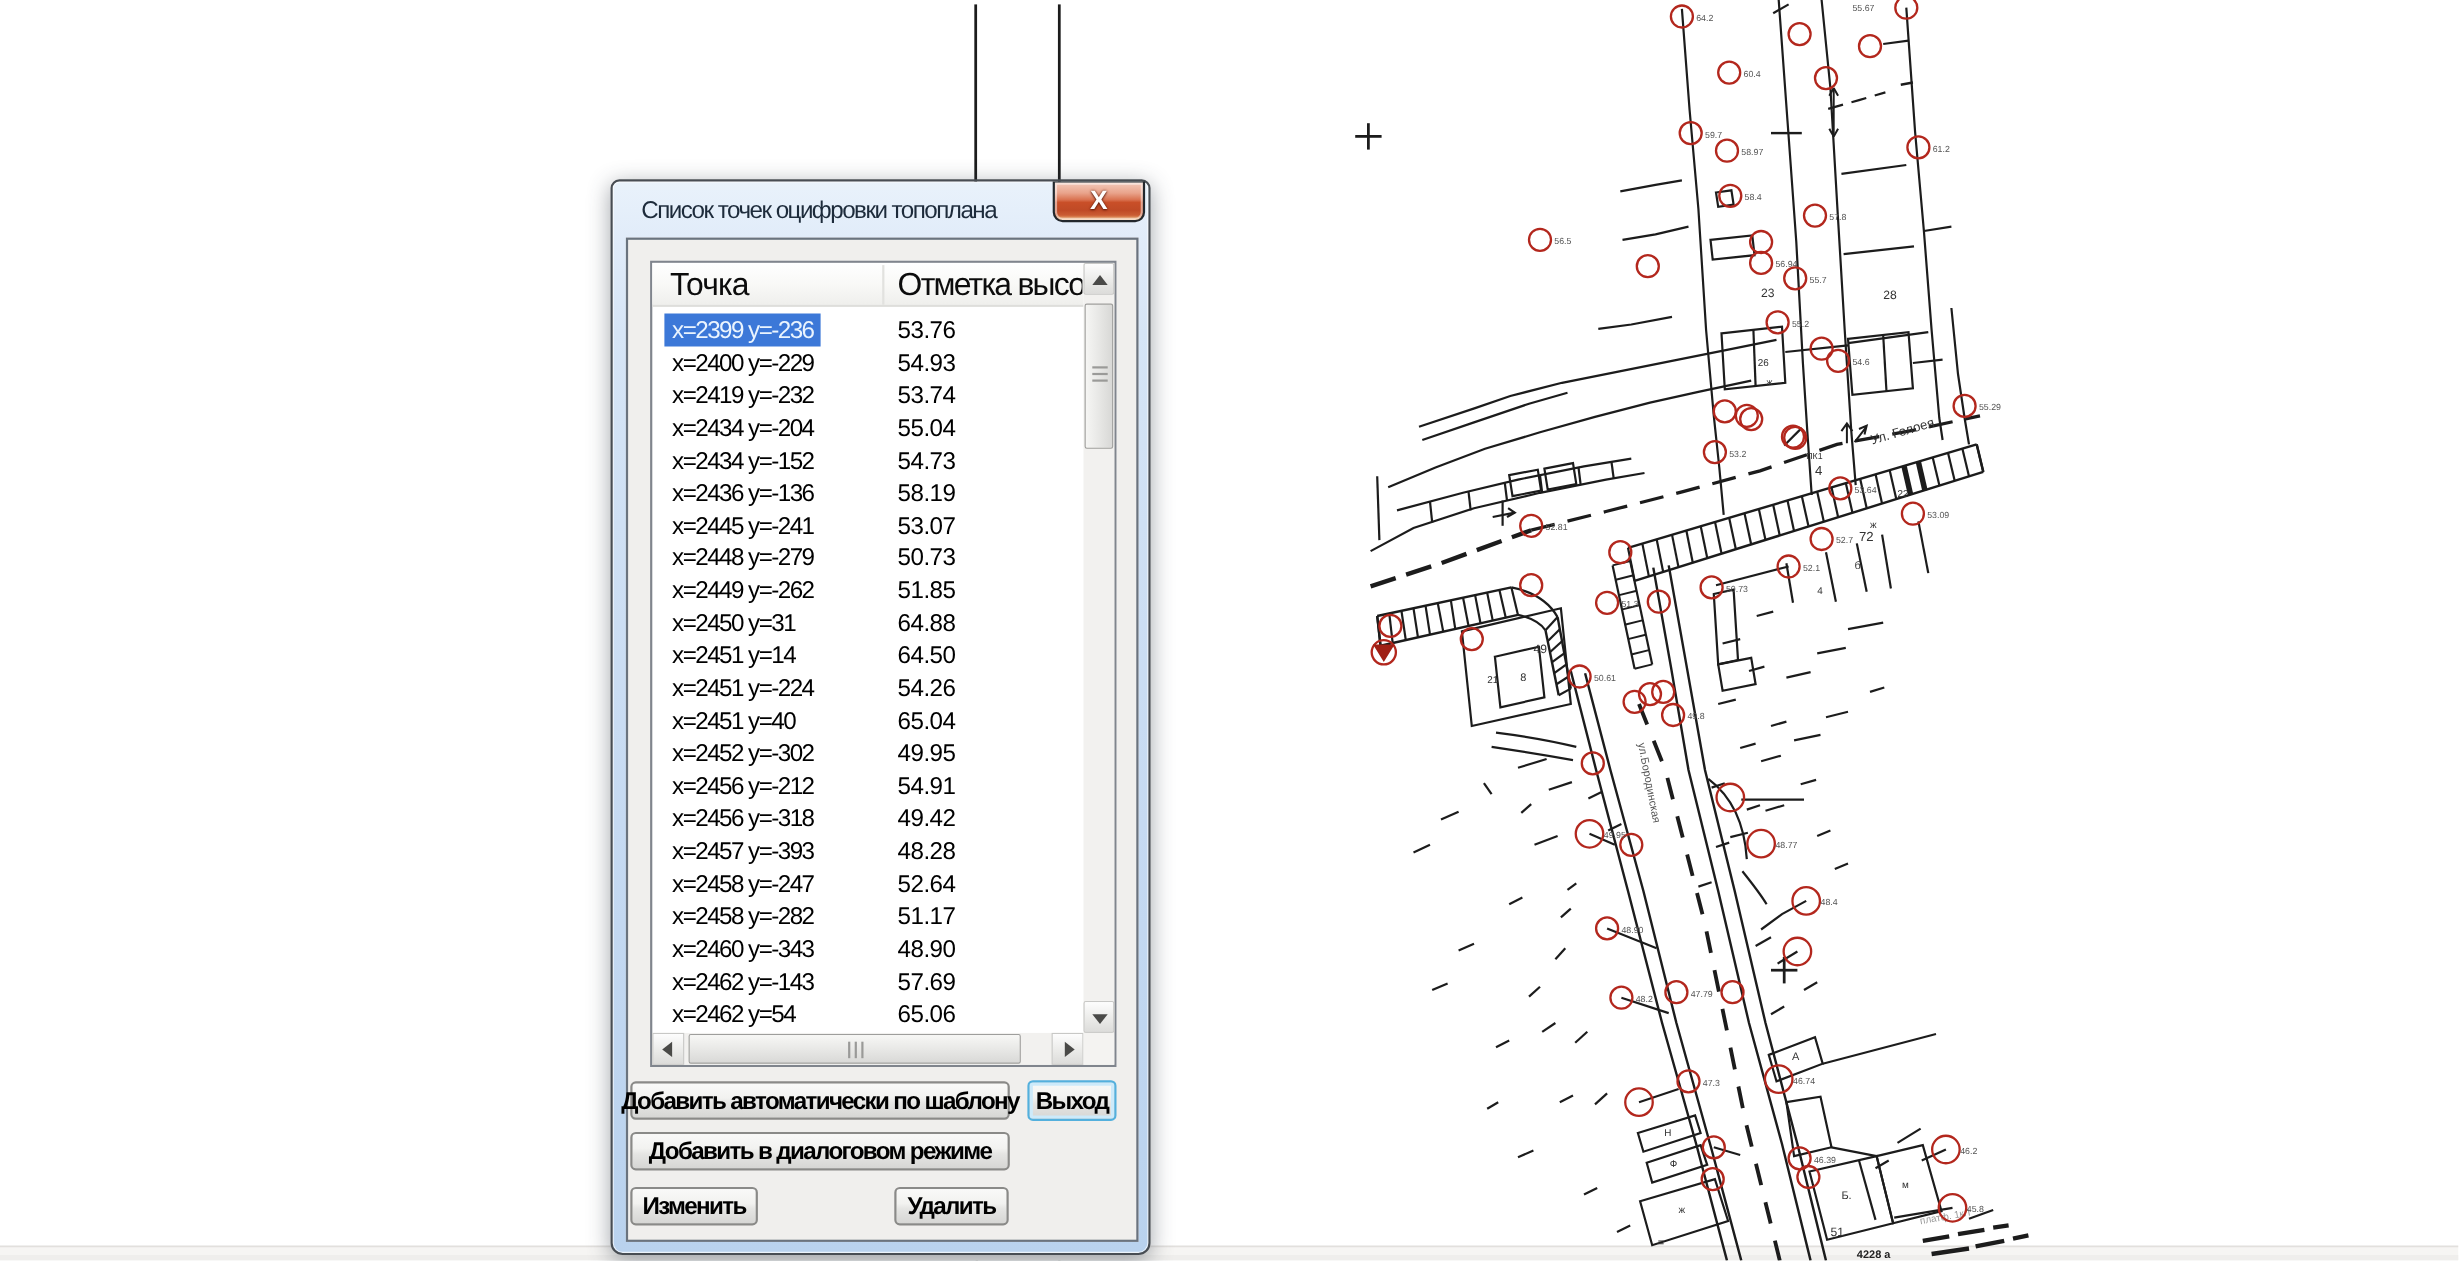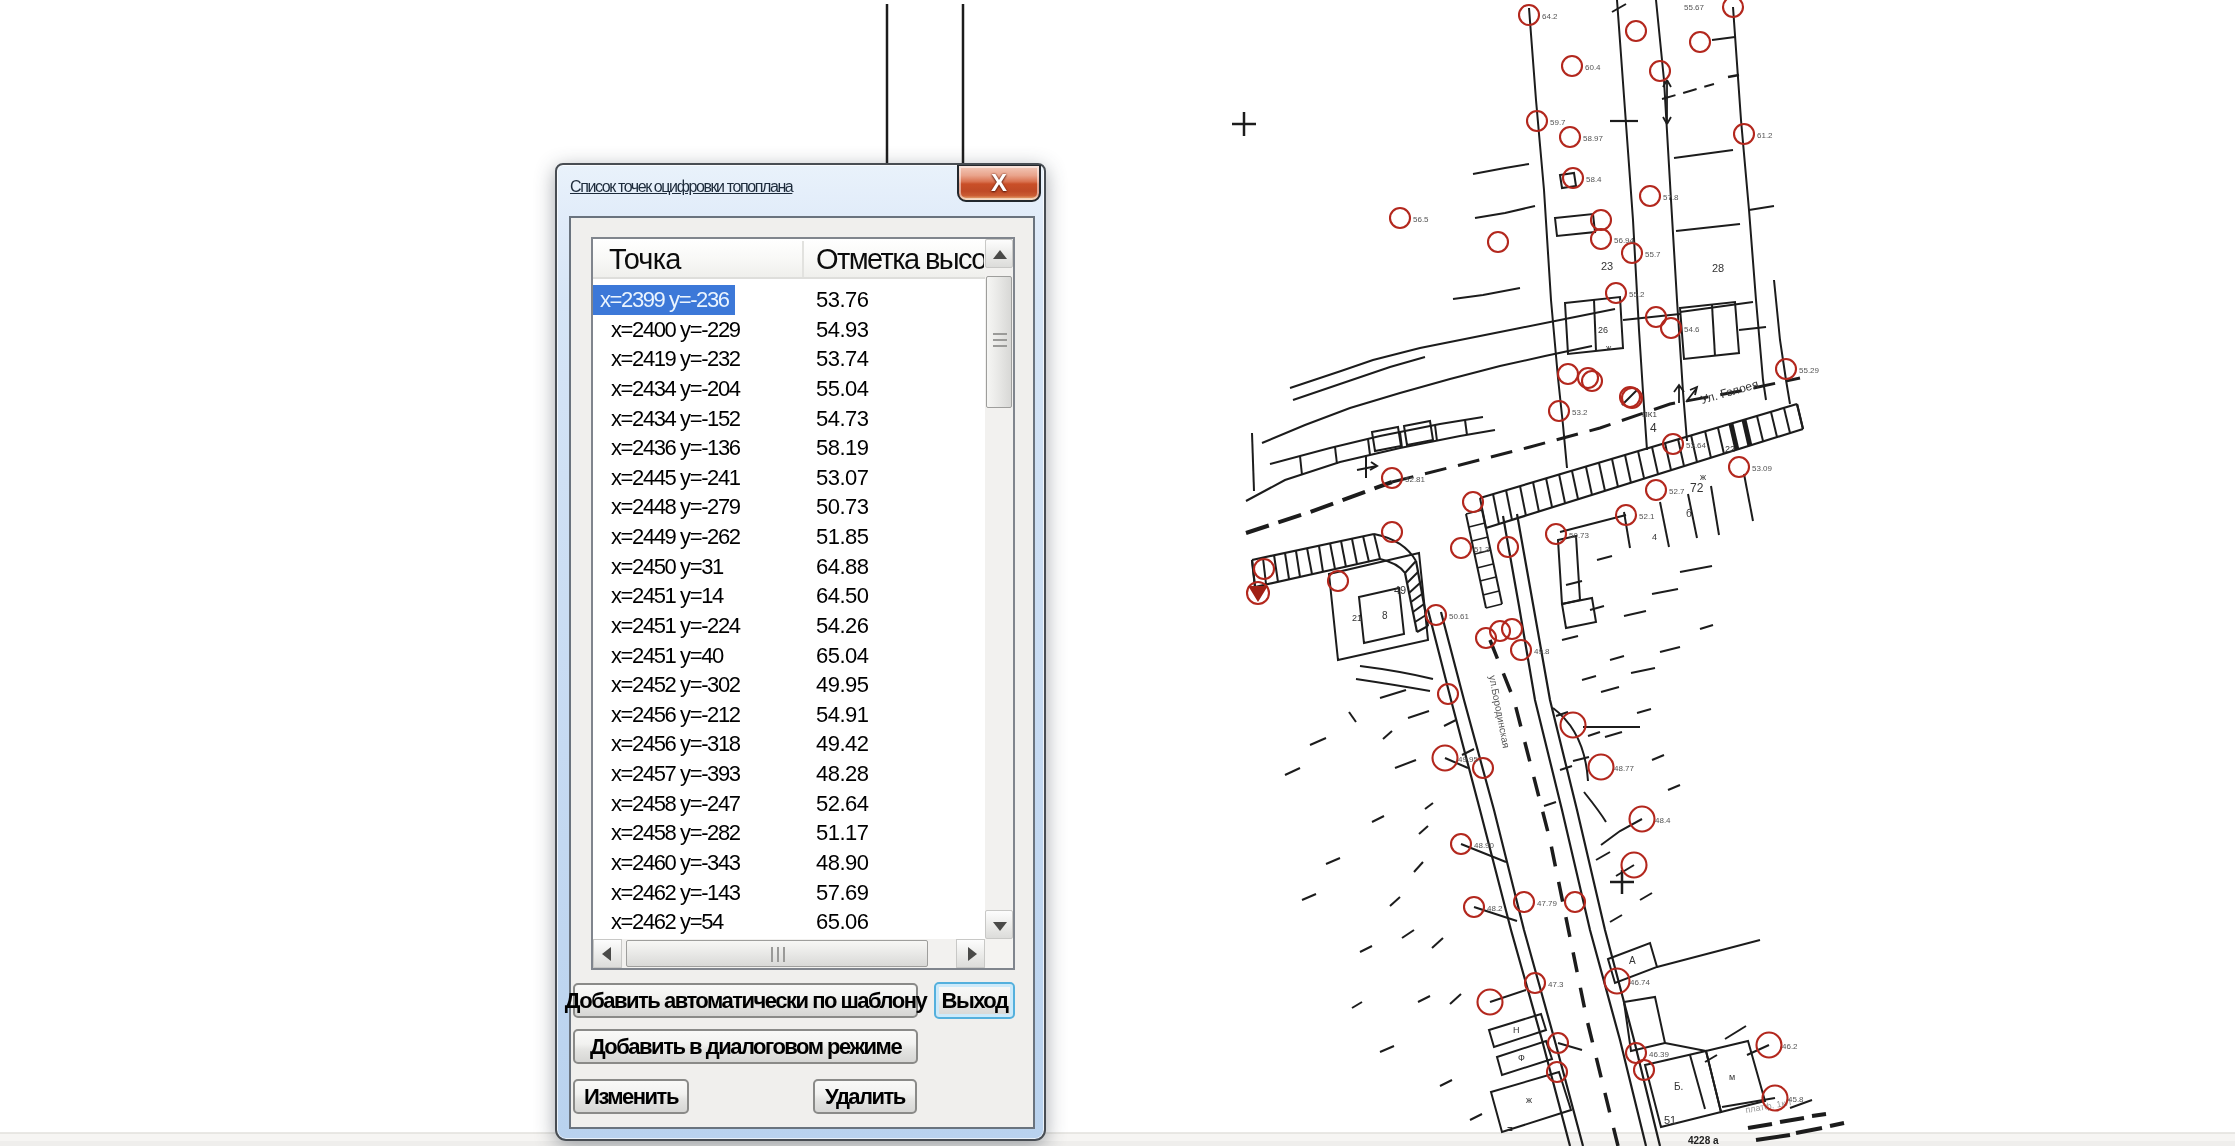--- a/index.html
+++ b/index.html
@@ -1,36 +1,36 @@
 <!DOCTYPE html>
 <html><head><meta charset="utf-8">
 <style>
 *{margin:0;padding:0;box-sizing:border-box;}
 html,body{width:2235px;height:1146px;background:#fff;overflow:hidden;font-family:"Liberation Sans",sans-serif;}
 #map{position:absolute;left:0;top:0;}
 .dlg{position:absolute;left:555px;top:163px;width:491px;height:978px;border:2px solid #484d53;border-radius:8px 8px 11px 11px;
  background:linear-gradient(180deg,#e9f2fb 0%,#e0ebf9 6%,#d6e5f6 14%,#cfe0f4 32%,#c6daf2 60%,#b9d2ee 100%);
  box-shadow:0 5px 20px rgba(50,60,70,.45), inset 0 0 0 1px rgba(255,255,255,.7);}
-.title{position:absolute;left:13px;top:13px;font-size:16px;letter-spacing:-1.4px;color:#1d2b3b;text-decoration:underline;}
+.title{position:absolute;left:26px;top:13px;font-size:22px;letter-spacing:-1.4px;color:#1d2b3b;}
 .xbtn{position:absolute;left:400px;top:0;width:84px;height:37px;border:2px solid #23282d;border-top:1px solid #23282d;border-radius:0 0 9px 9px;
  background:linear-gradient(180deg,#f3cabb 0%,#e9a38b 28%,#d97250 46%,#c94f28 53%,#bf4a26 74%,#ca5c33 87%,#e29a66 95%,#efc095 100%);
  box-shadow:inset 0 0 0 2px rgba(255,255,255,.5);}
 .xbtn span{position:absolute;left:0;right:0;top:3px;text-align:center;font-size:24px;font-weight:bold;color:#fff;
  text-shadow:0 1px 2px #58180a,0 0 2px #7a2a12;}
 .client{position:absolute;left:12px;top:51px;width:466px;height:913px;background:#f0efed;border:2px solid #6a737e;}
 .lbox{position:absolute;left:20px;top:19px;width:424px;height:733px;background:#fff;border:2px solid #80858d;}
 .lhead{position:absolute;left:0;top:0;width:392px;height:40px;background:linear-gradient(180deg,#ffffff,#f8f8f6 55%,#efefec);border-bottom:2px solid #dededb;font-size:29px;letter-spacing:-0.8px;color:#0c0c0c;}
 .lhead .h1{position:absolute;left:16px;top:4px;}
 .lhead .h2{position:absolute;left:223px;top:4px;width:168px;overflow:hidden;white-space:nowrap;letter-spacing:-1.6px;}
 .lhead .dv{position:absolute;left:209px;top:2px;width:2px;height:36px;background:#e2e2df;}
 .rows{position:absolute;left:0;top:40px;width:392px;height:660px;overflow:hidden;font-size:22px;letter-spacing:-1.4px;color:#000;padding-top:6px;}
 .row{height:29.63px;line-height:29.6px;white-space:nowrap;position:relative;}
 .c1{margin-left:18px;}
 .c2{position:absolute;left:223px;letter-spacing:-0.5px;}
-.sel{display:inline-block;padding:0 6px 0 7px;background:#3c78d8;color:#eaf4fe;}
+.sel{display:inline-block;margin-left:11px;padding:0 6px 0 7px;background:#3c78d8;color:#eaf4fe;}
 .vs{position:absolute;left:392px;top:0;width:28px;height:700px;background:#f2f1ef;}
 .vs .ub,.vs .db{position:absolute;left:0;width:28px;height:29px;background:linear-gradient(180deg,#fdfdfd,#ebebe9 55%,#dcdcda);border:1px solid #c8c8c6;border-radius:2px;}
 .vs .ub{top:0;} .vs .db{bottom:0;}
 .tri-u{position:absolute;left:7px;top:10px;width:0;height:0;border-left:7px solid transparent;border-right:7px solid transparent;border-bottom:9px solid #4a4a48;}
 .tri-d{position:absolute;left:7px;top:11px;width:0;height:0;border-left:7px solid transparent;border-right:7px solid transparent;border-top:9px solid #4a4a48;}
 .vthumb{position:absolute;left:1px;top:37px;width:26px;height:132px;background:linear-gradient(90deg,#f6f6f4,#e9e9e7 45%,#d8d8d6);border:1px solid #9e9e9c;border-radius:2px;}
 .vgrip{position:absolute;left:6px;top:58px;width:14px;border-top:2px solid #9a9a98;}
 .hs{position:absolute;left:0;top:700px;width:392px;height:29px;background:#f2f1ef;}
 .hs .lb,.hs .rb{position:absolute;top:0;width:29px;height:29px;background:linear-gradient(180deg,#fdfdfd,#ebebe9 55%,#dcdcda);border:1px solid #c8c8c6;}
 .hs .lb{left:0;} .hs .rb{right:0;}

